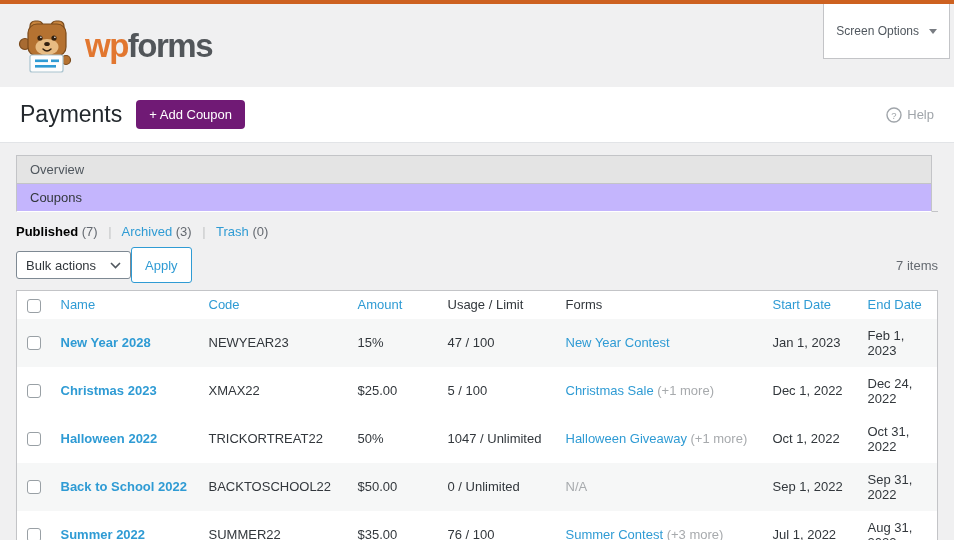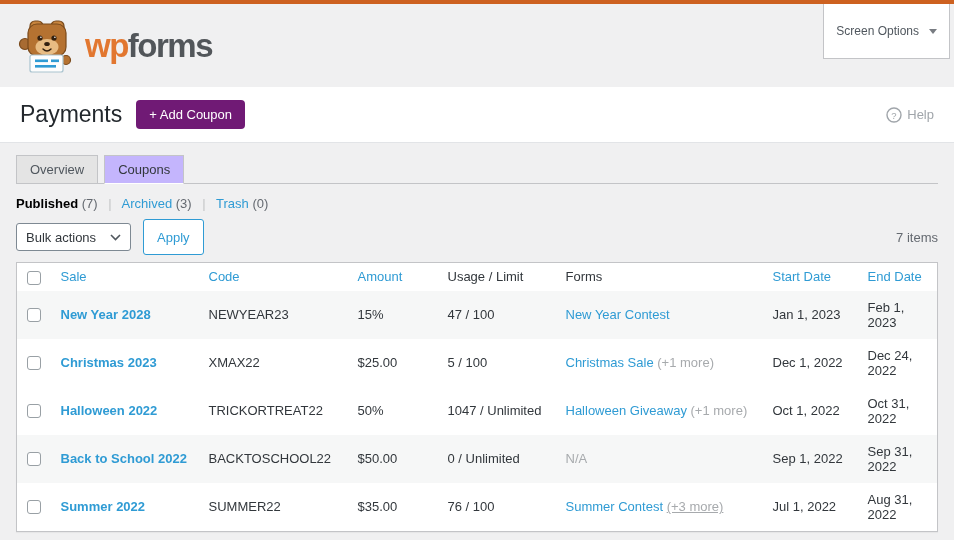--- a/index.html
+++ b/index.html
@@ -45,34 +45,34 @@
   .page-title { font-size: 23px; font-weight: 400; color: #23282d; margin-right: 14px; }
   .add-coupon-btn {
     background: #701a75; color: #fff; border: none; border-radius: 4px;
     font-family: inherit; font-size: 13px; padding: 7px 13px; cursor: pointer;
   }
   .help-link { margin-left: auto; color: #a0a5aa; display: flex; align-items: center; gap: 5px; cursor: pointer; }
 
   
   .content { padding: 12px 16px 0; }
 
-  .tabs { display: flex; border-bottom: 1px solid #c3c4c7; }
+  .tabs { display: flex; border-bottom: 1px solid #c3c4c7; flex-direction: column; }
   .tab {
     background: #e4e4e4; border: 1px solid #c3c4c7; margin: 0 6px -1px 0;
     padding: 6px 13px; font-size: 13px; color: #50575e; line-height: 15px; cursor: pointer;
   }
   .tab.active { background: #c4b5fd; border-bottom-color: #fff; color: #32373c; }
 
   .subsubsub { margin-top: 12px; line-height: 16px; color: #646970; }
   .subsubsub .sep { color: #c3c4c7; margin: 0 7px; }
   .subsubsub .flink { color: #2f9bd4; }
   .subsubsub .current { color: #000; font-weight: 700; }
   .subsubsub .count { color: #646970; font-weight: 400; }
 
-  .tablenav { display: flex; align-items: center; margin-top: 7px; gap: 12px; }
+  .tablenav { display: flex; align-items: center; margin-top: 7px; gap: 0; }
   .fake-select {
     height: 28px; background: #fff; border: 1px solid #7e8993; border-radius: 3px;
     display: inline-flex; align-items: center; gap: 14px; padding: 0 9px;
     color: #32373c; cursor: pointer;
   }
   .btn-secondary {
     background: #fff; border: 1px solid #2f9bd4; color: #2f9bd4; border-radius: 3px;
     font-family: inherit; font-size: 13px; padding: 5px 13px; height: 36px; cursor: pointer;
   }
   .items-count { margin-left: auto; color: #646970; }
@@ -171,21 +171,21 @@
         </svg>
     </div>
     <button class="btn-secondary">Apply</button>
     <span class="items-count">7 items</span>
   </div>
 
   <table class="list">
     <thead>
         <tr>
           <th class="cb-col"><input type="checkbox" style=""></th>
-          <th class="col-0"><span class="col-link">Sale</span></th>
+          <th class="col-0"><span class="col-link">Name</span></th>
           <th class="col-1"><span class="col-link">Code</span></th>
           <th class="col-2"><span class="col-link">Amount</span></th>
           <th class="col-3"><span class="col-plain">Usage / Limit</span></th>
           <th class="col-4"><span class="col-plain">Forms</span></th>
           <th class="col-5"><span class="col-link">Start Date</span></th>
           <th class="col-6"><span class="col-link">End Date</span></th>
         </tr>
       </thead>
     <tbody>
         <tr class="stripe">

